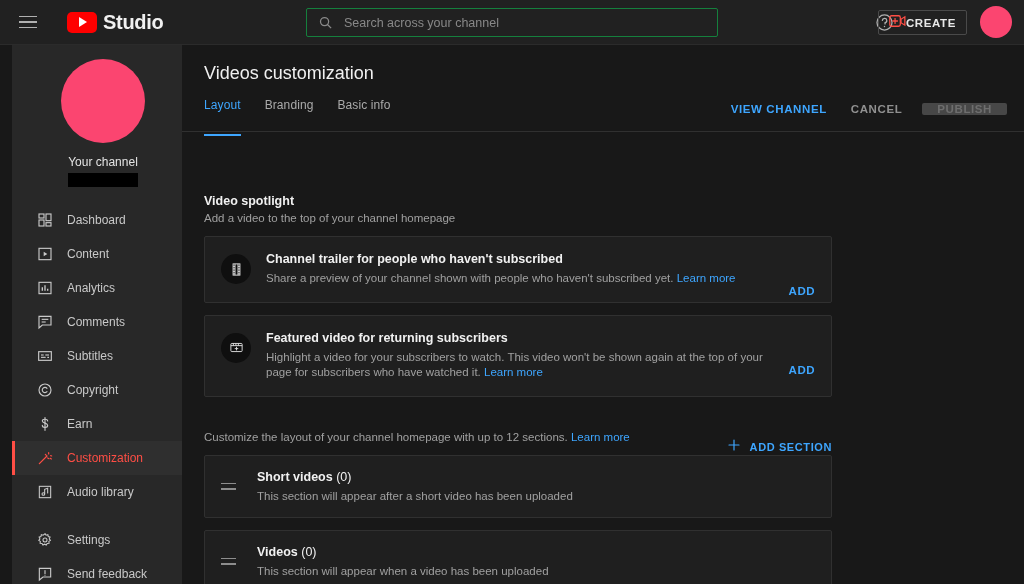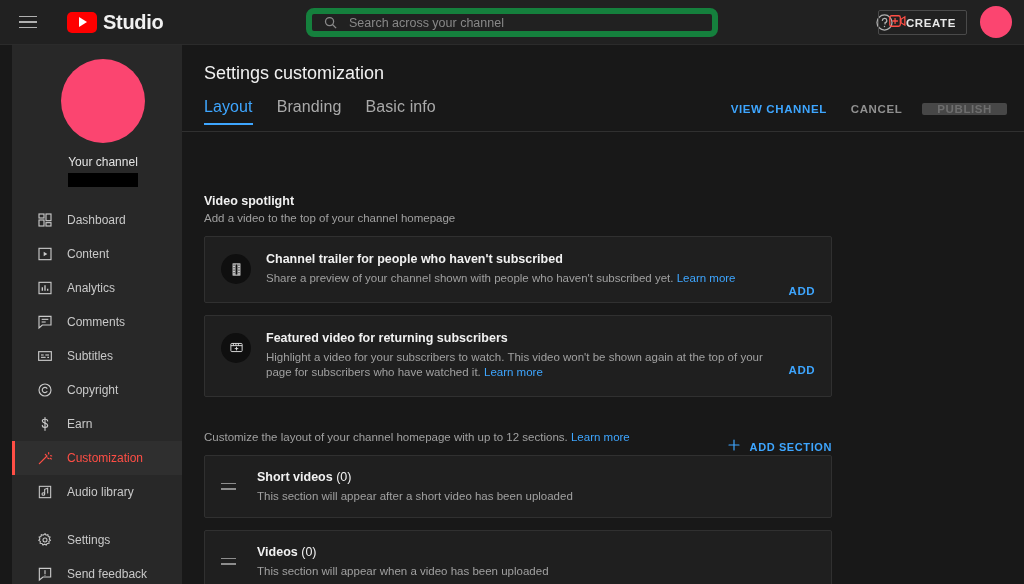--- a/index.html
+++ b/index.html
@@ -45,21 +45,21 @@
     border-bottom: 5px solid transparent;
     margin-left: 2px;
   }
   #logo-text {
     font-size: 20px; font-weight: bold; letter-spacing: -0.3px;
     color: #f1f1f1;
   }
   #searchbox {
     position: absolute; left: 306px; top: 8px;
     width: 412px; height: 29px;
-    border: 6px solid #15803d; border-radius: 8px;
+    border: 1px solid #15803d; border-radius: 2px;
     display: flex; align-items: center; background: transparent;
   }
   #search-icon { margin-left: 11px; display: flex; }
   #search-input {
     flex: 1; background: transparent; border: none; outline: none;
     color: #f1f1f1; font-size: 12.5px; margin-left: 11px;
     font-family: "Liberation Sans", sans-serif;
   }
   #search-input::placeholder { color: #888; }
   #help-icon {
@@ -132,22 +132,22 @@
   }
   #page-title {
     margin: 18px 0 0 22px; font-size: 18px; font-weight: normal;
     color: #f1f1f1;
   }
   #tabs-row {
     margin-top: 14px; margin-left: 22px; position: relative;
     height: 29px; display: flex; align-items: flex-start; gap: 24px;
   }
   .tab {
-    font-size: 16px; color: #aaa; cursor: pointer;
-    padding-bottom: 9px; position: relative; letter-spacing: 0.1px;
+    font-size: 12px; color: #aaa; cursor: pointer;
+    padding-bottom: 24px; position: relative; letter-spacing: 0.1px;
   }
   .tab.active { color: #3ea6ff; }
   .tab.active::after {
     content: ""; position: absolute; left: 0; right: 0; bottom: 0;
     height: 2px; background: #3ea6ff;
   }
   #tabs-divider {
     position: absolute; left: 182px; right: 0; top: 131px;
     height: 1px; background: #303030;
   }
@@ -413,21 +413,21 @@
         </svg>
       </span>
       <span class="nav-label">Send feedback</span>
     </div>
 
   </div>
 </div>
 
 <div id="main">
 
-  <h1 id="page-title">Settings customization</h1>
+  <h1 id="page-title">Videos customization</h1>
 
   <div id="tabs-row">
     <div class="tab active">Layout</div>
     <div class="tab">Branding</div>
     <div class="tab">Basic info</div>
   </div>
 
   <div id="header-actions">
     <div id="view-channel-btn">VIEW CHANNEL</div>
     <div id="cancel-btn">CANCEL</div>

